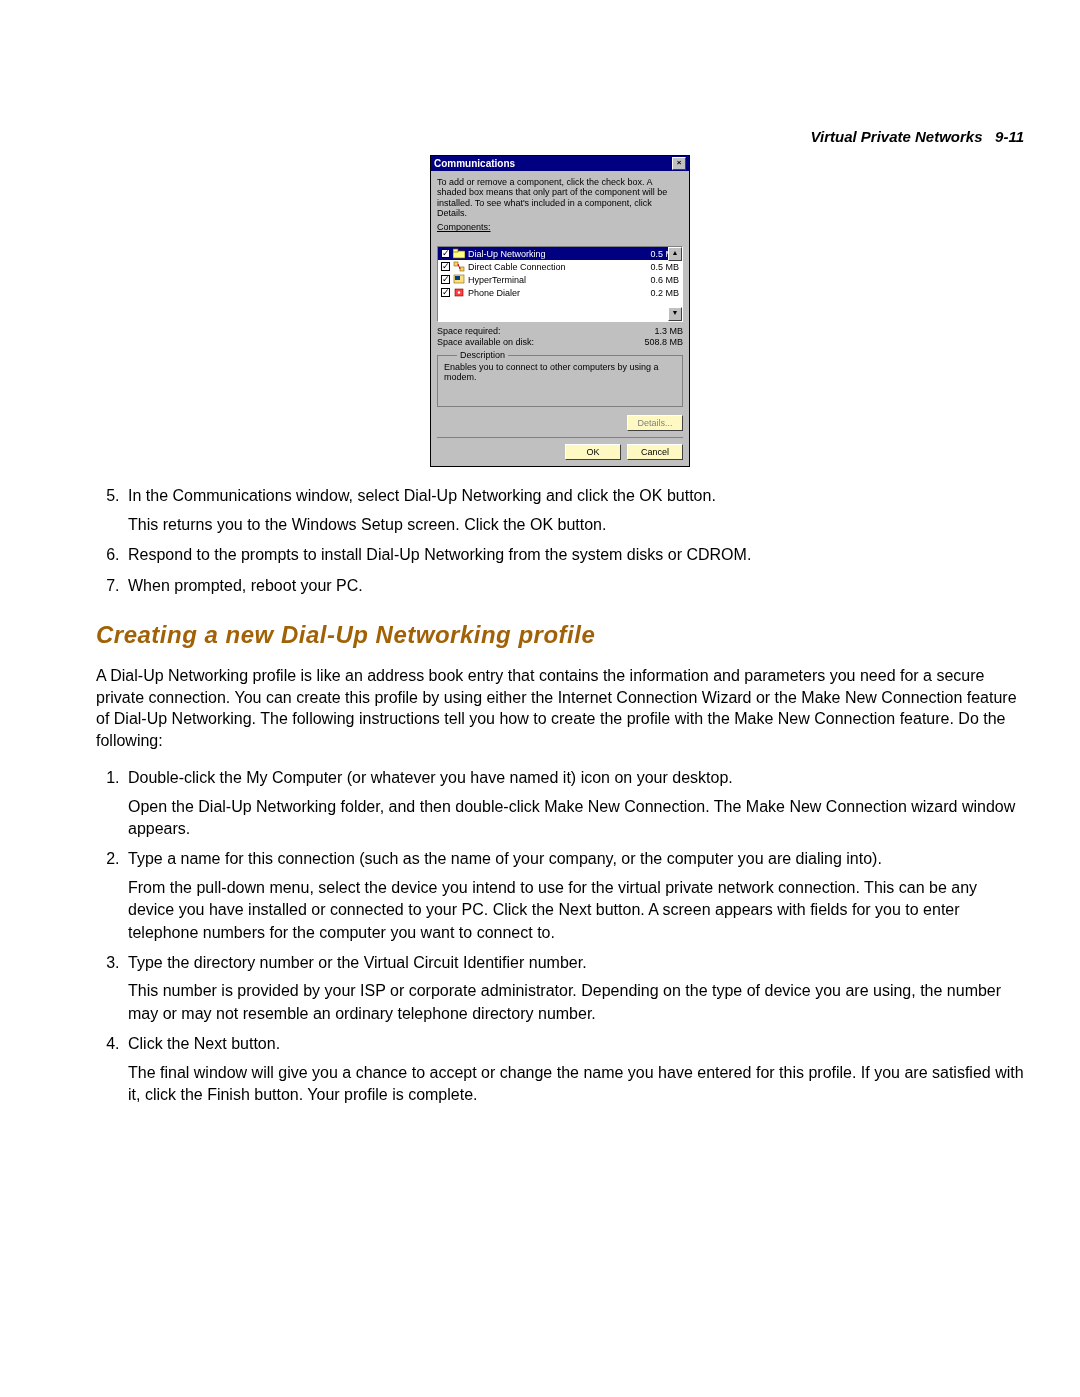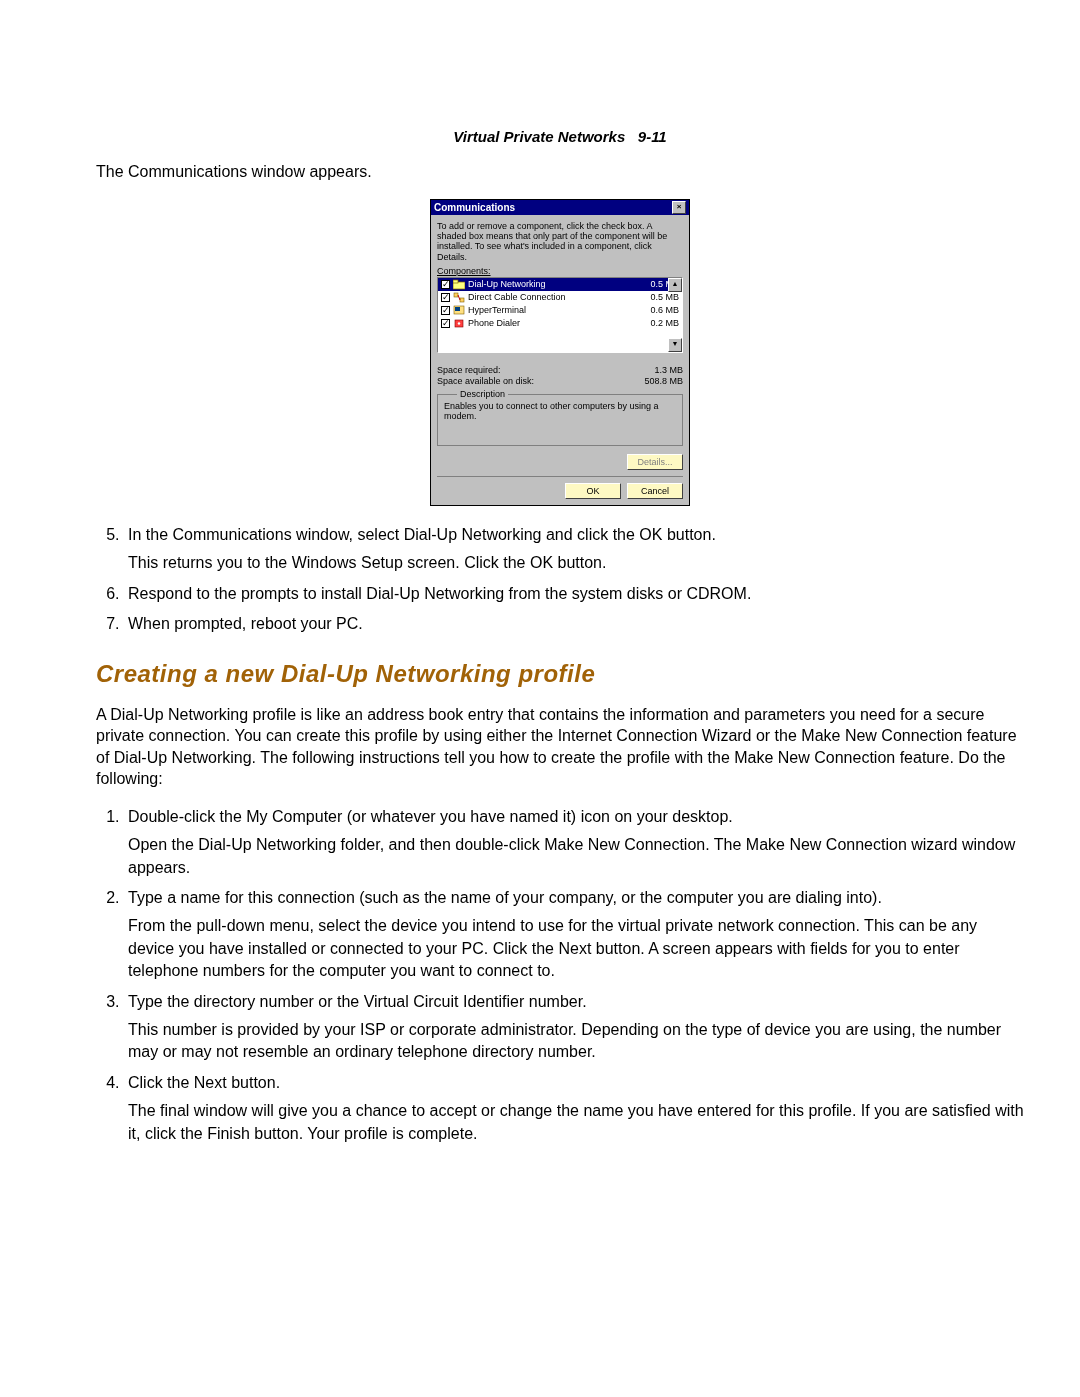--- a/index.html
+++ b/index.html
@@ -9,21 +9,21 @@
     font-family: Arial, Helvetica, sans-serif;
     color: #000;
     width: 1080px;
   }
   .page {
     width: 1080px;
     padding: 128px 56px 100px 96px;
     box-sizing: border-box;
   }
   .header-right {
-    text-align: center;
+    text-align: right;
     font-weight: bold;
     font-style: italic;
     font-size: 15px;
     margin-bottom: 10px;
   }
   .body-text {
     font-size: 16px;
     line-height: 1.35;
   }
   ol.steps {
@@ -91,21 +91,21 @@
   }
   .dlg-instr {
     font-size: 9px;
     line-height: 1.15;
   }
   .dlg-label {
     margin-top: 4px;
     font-size: 9px;
   }
   .list-box {
-    margin-top: 1px;
+    margin-top: 14px;
     border: 1px solid #808080;
     border-right-color:#fff;
     border-bottom-color:#fff;
     background:#fff;
     padding:0;
     position: relative;
   }
   .list-inner {
     height: 74px;
   }
@@ -151,21 +151,21 @@
     border-right-color:#404040;
     border-bottom-color:#404040;
     font-size:7px;
     text-align:center;
     line-height:10px;
   }
   .space-row {
     display:flex;
     justify-content: space-between;
     font-size:9px;
-    margin-top: 12px;
+    margin-top: 4px;
   }
   .group-box {
     border: 1px solid #808080;
     border-top-color:#808080;
     margin-top: 8px;
     padding: 6px 6px 24px 6px;
     position: relative;
   }
   .group-title {
     position:absolute;
@@ -204,21 +204,20 @@
 </head>
 <body>
 
 <div class="page">
 
   <div class="header-right">
     <span>Virtual Private Networks</span>&nbsp;&nbsp;
     <span>9-11</span>
   </div>
 
-  <p class="body-text">The Communications window appears.</p>
 
   <div class="dialog-wrap">
     <div class="dlg">
       <div class="dlg-title">
         <span>Communications</span>
         <span class="dlg-close">×</span>
       </div>
       <div class="dlg-body">
         <div class="dlg-instr">To add or remove a component, click the check box. A shaded box means that only part of the component will be installed. To see what's included in a component, click Details.</div>
         <div class="dlg-label">

